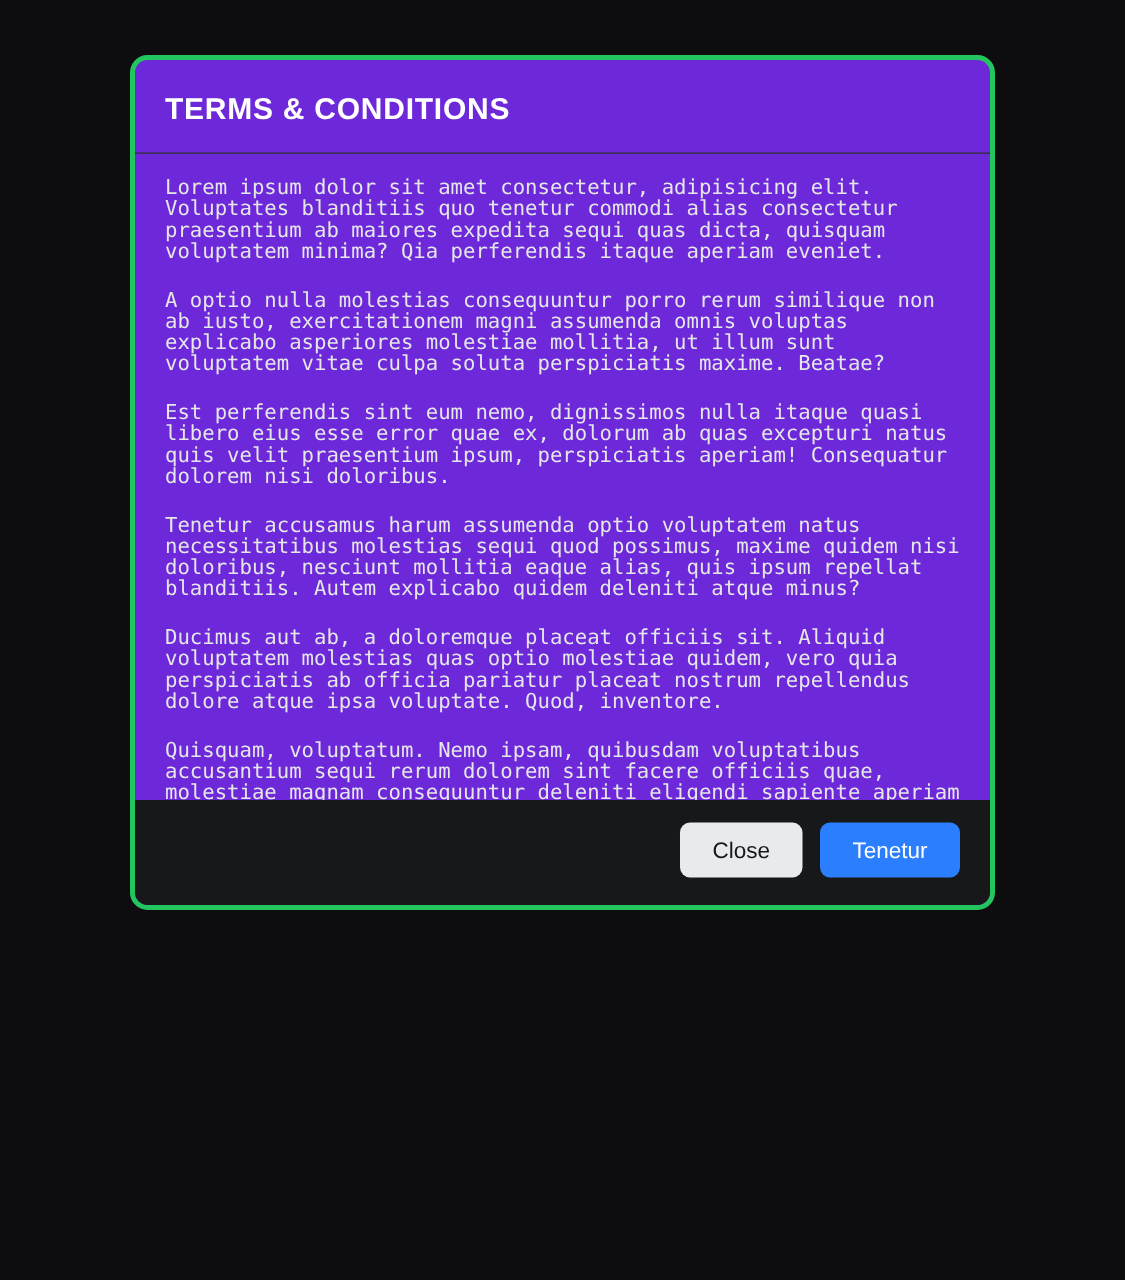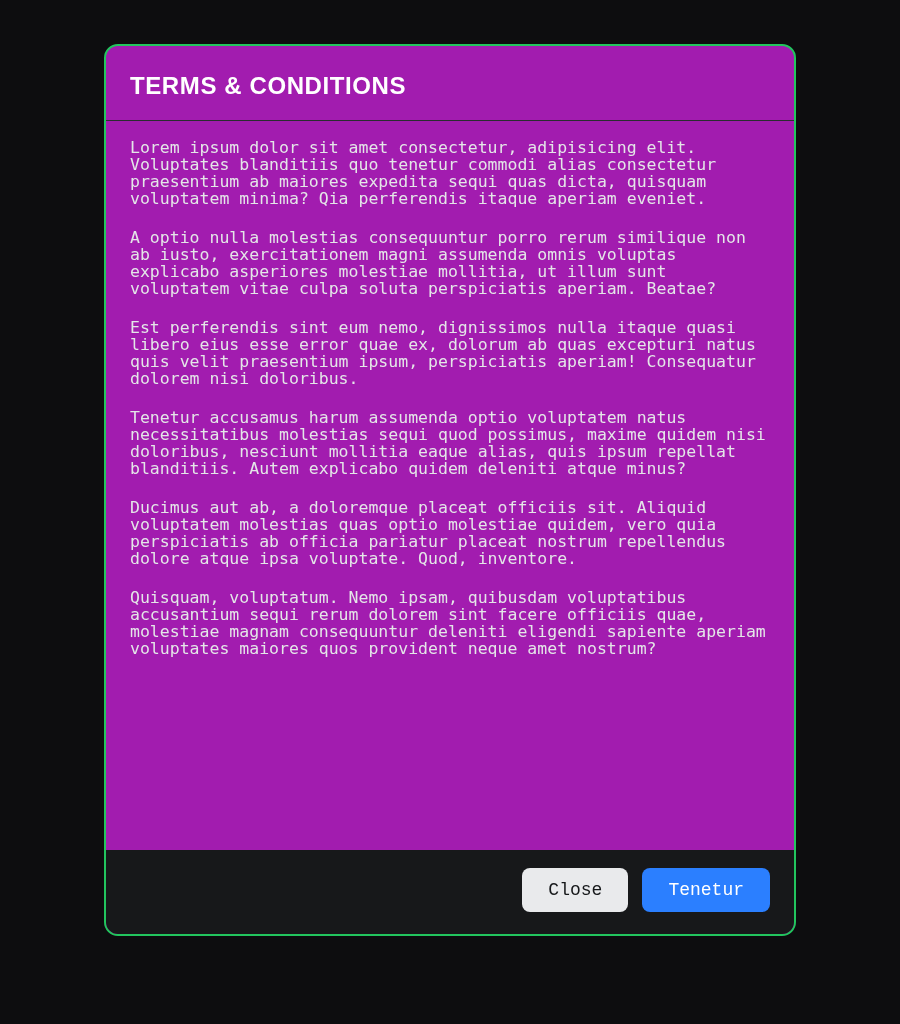--- a/index.html
+++ b/index.html
@@ -20,23 +20,23 @@
     display: flex;
     align-items: center;
     justify-content: center;
   }
 
   .dialog {
     position: absolute;
     left: 104px;
     top: 44px;
     width: 692px;
-    height: 892px;
-    background: #a21caf;
-    border: 2px solid #22c55e;
+    height: 684px;
+    background: #6d28d9;
+    border: 4px solid #22c55e;
     border-radius: 14px;
     box-sizing: border-box;
     display: flex;
     flex-direction: column;
     overflow: hidden;
   }
 
   .dialog-header {
     flex: 0 0 auto;
     padding: 26px 24px 20px 24px;
@@ -92,21 +92,21 @@
     flex: 0 0 auto;
     display: flex;
     justify-content: flex-end;
     align-items: center;
     gap: 14px;
     padding: 18px 24px 22px 24px;
     background: #17181a;
   }
 
   .btn {
-    font-family: Liberation Mono, monospace;
+    font-family: Liberation Sans, sans-serif;
     font-size: 18px;
     border: none;
     border-radius: 8px;
     padding: 13px 26px;
     cursor: pointer;
     line-height: 1;
   }
 
   .btn-close {
     background: #e9eaec;
@@ -124,21 +124,21 @@
 <div class="page">
 
   <div class="dialog">
 
     <div class="dialog-header">
       <h1 class="dialog-title">TERMS &amp; CONDITIONS</h1>
     </div>
 
     <div class="dialog-body">
       <p class="terms-paragraph">Lorem ipsum dolor sit amet consectetur, adipisicing elit. Voluptates blanditiis quo tenetur commodi alias consectetur praesentium ab maiores expedita sequi quas dicta, quisquam voluptatem minima? Qia perferendis itaque aperiam eveniet.</p>
-      <p class="terms-paragraph">A optio nulla molestias consequuntur porro rerum similique non ab iusto, exercitationem magni assumenda omnis voluptas explicabo asperiores molestiae mollitia, ut illum sunt voluptatem vitae culpa soluta perspiciatis aperiam. Beatae?</p>
+      <p class="terms-paragraph">A optio nulla molestias consequuntur porro rerum similique non ab iusto, exercitationem magni assumenda omnis voluptas explicabo asperiores molestiae mollitia, ut illum sunt voluptatem vitae culpa soluta perspiciatis maxime. Beatae?</p>
       <p class="terms-paragraph">Est perferendis sint eum nemo, dignissimos nulla itaque quasi libero eius esse error quae ex, dolorum ab quas excepturi natus quis velit praesentium ipsum, perspiciatis aperiam! Consequatur dolorem nisi doloribus.</p>
       <p class="terms-paragraph">Tenetur accusamus harum assumenda optio voluptatem natus necessitatibus molestias sequi quod possimus, maxime quidem nisi doloribus, nesciunt mollitia eaque alias, quis ipsum repellat blanditiis. Autem explicabo quidem deleniti atque minus?</p>
       <p class="terms-paragraph">Ducimus aut ab, a doloremque placeat officiis sit. Aliquid voluptatem molestias quas optio molestiae quidem, vero quia perspiciatis ab officia pariatur placeat nostrum repellendus dolore atque ipsa voluptate. Quod, inventore.</p>
       <p class="terms-paragraph">Quisquam, voluptatum. Nemo ipsam, quibusdam voluptatibus accusantium sequi rerum dolorem sint facere officiis quae, molestiae magnam consequuntur deleniti eligendi sapiente aperiam voluptates maiores quos provident neque amet nostrum?</p>
     </div>
 
     <div class="dialog-footer">
       <button class="btn btn-close">Close</button>
       <button class="btn btn-accept">Tenetur</button>
     </div>

